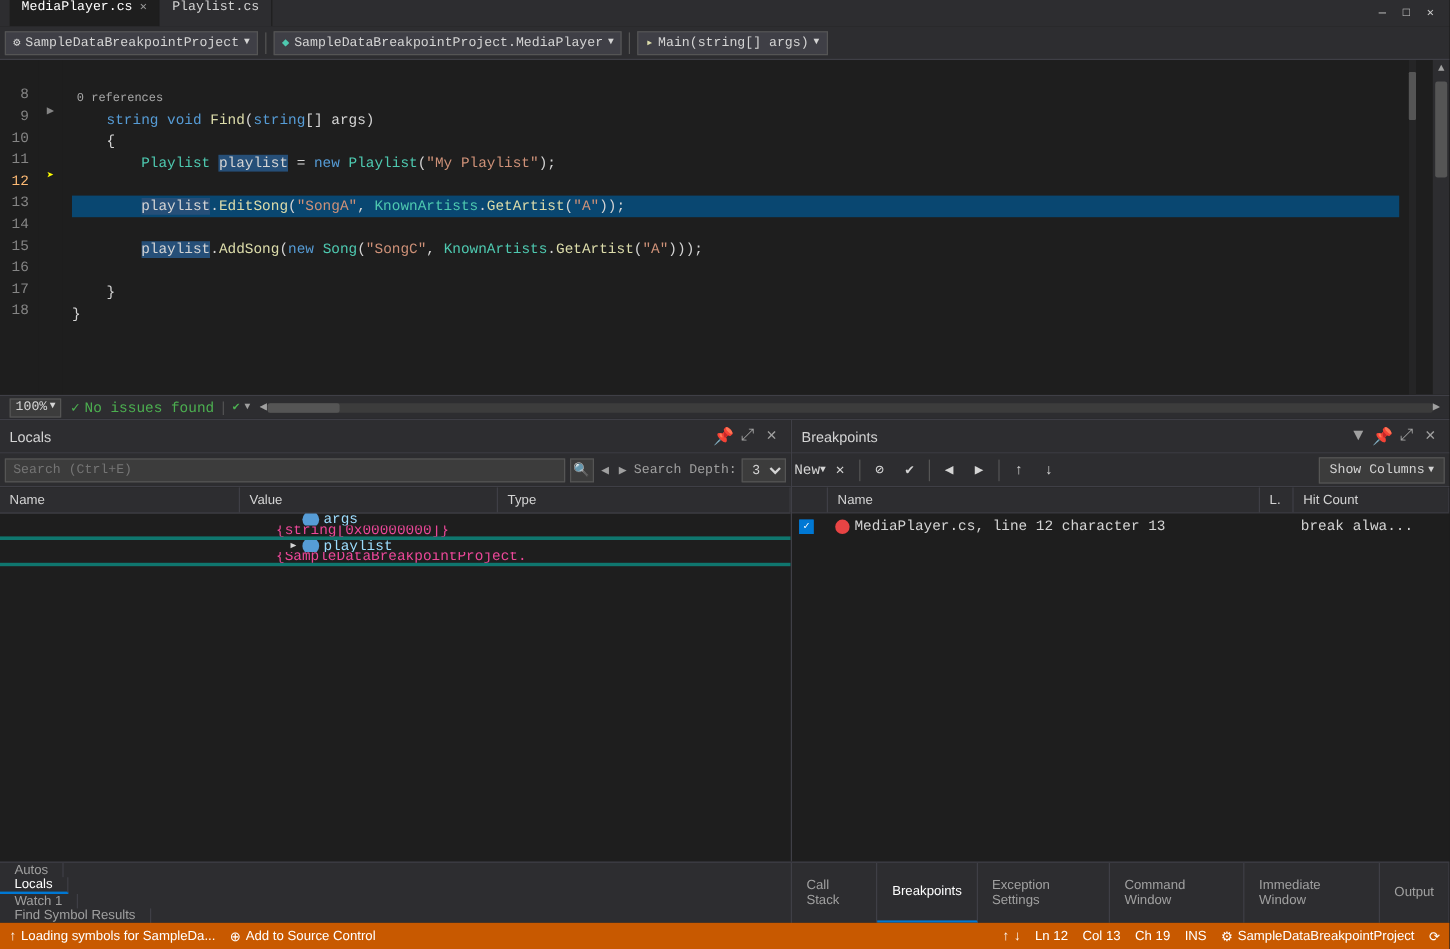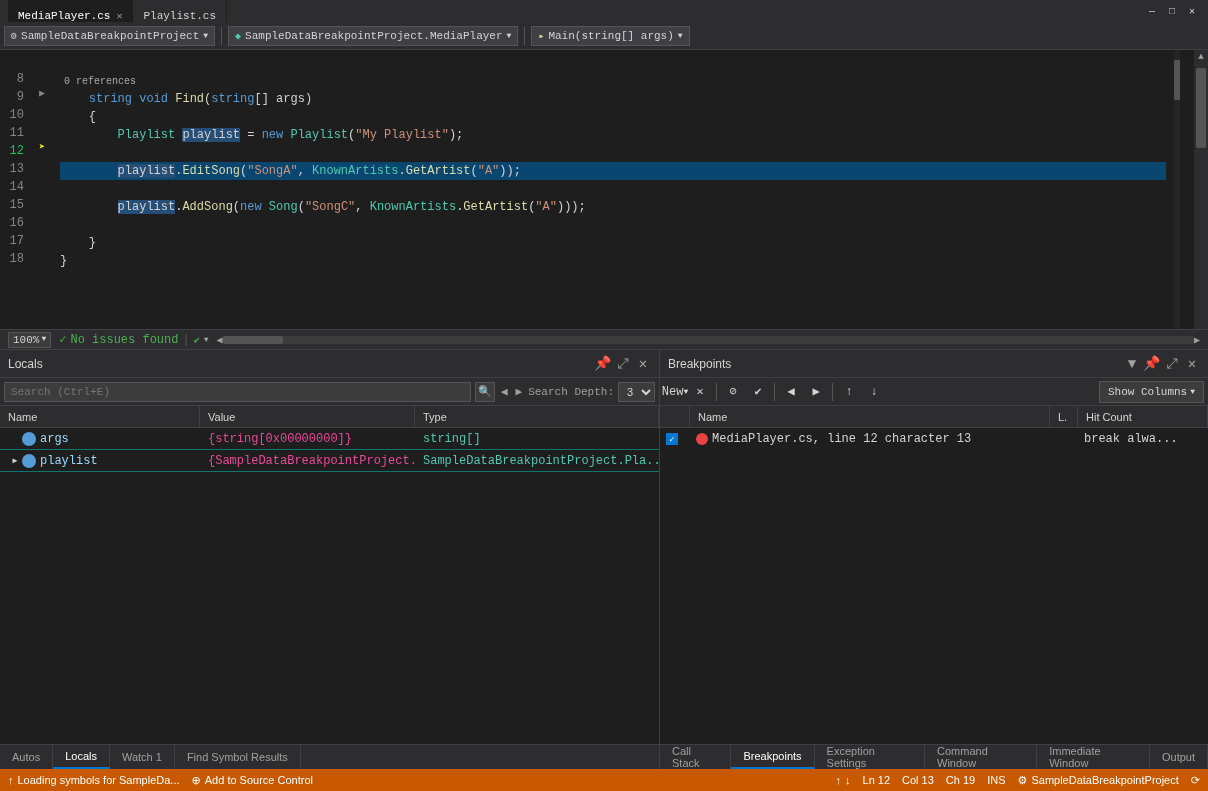--- a/index.html
+++ b/index.html
@@ -29,21 +29,21 @@
       display: flex;
       align-items: center;
       height: 100%;
     }
     .title-tab {
       background: #2d2d30;
       color: #d4d4d4;
       padding: 0 10px;
       height: 100%;
       display: flex;
-      align-items: flex-end;
+      align-items: flex-start;
       gap: 6px;
       font-size: 11px;
       border-right: 1px solid #1e1e1e;
     }
     .title-tab.active {
       background: #1e1e1e;
       color: #ffffff;
     }
     .title-tab-close {
       font-size: 10px;
@@ -296,21 +296,22 @@
     .th-value { width: 215px; }
     .th-type { flex: 1; }
 
     .table-body {
       overflow-y: auto;
     }
     .table-row {
       display: flex;
       height: 22px;
       align-items: center;
-      border-bottom: 1px solid #0f766e;
+      border-bottom: 3px solid #0f766e;
+      flex-direction: column;
     }
     .td {
       padding: 0 8px;
       font-size: 12px;
       overflow: hidden;
       text-overflow: ellipsis;
       white-space: nowrap;
       height: 100%;
       display: flex;
       align-items: center;
@@ -606,21 +607,21 @@
 </div>
 
 <div class="editor-area">
   <div class="code-area">
     <div class="line-numbers">
       <div style="height:16px; color:#858585; font-size:11px;">&nbsp;</div>
       <div style="height:18px;">8</div>
       <div style="height:18px;">9</div>
       <div style="height:18px;">10</div>
       <div style="height:18px;">11</div>
-      <div style="height:18px; color:#22c55e;">12</div>
+      <div style="height:18px; color:#fdba74;">12</div>
       <div style="height:18px;">13</div>
       <div style="height:18px;">14</div>
       <div style="height:18px;">15</div>
       <div style="height:18px;">16</div>
       <div style="height:18px;">17</div>
       <div style="height:18px;">18</div>
     </div>
     <div class="code-gutter">
       <div style="height:16px;"></div>
       <div style="height:18px;"></div>
@@ -781,21 +782,21 @@
             <div class="bp-td bp-td-labels">&nbsp;</div>
             <div class="bp-td bp-td-hitcount">break alwa...</div>
           </div>
         </div>
       </div>
     </div>
   </div>
 
   <div style="display:flex; flex-direction:row; background:#2d2d30; border-top:1px solid #3f3f46; flex-shrink:0;">
 
-    <div style="display:flex; align-items:flex-start; width:660px; border-right:1px solid #3f3f46;">
+    <div style="display:flex; align-items:flex-start; width:660px; border-right:1px solid #3f3f46;flex-direction:column;">
       <div class="bottom-tab">
         <span>Autos</span>
       </div>
       <div class="bottom-tab active">
         <span>Locals</span>
       </div>
       <div class="bottom-tab">
         <span>Watch 1</span>
       </div>
       <div class="bottom-tab">

